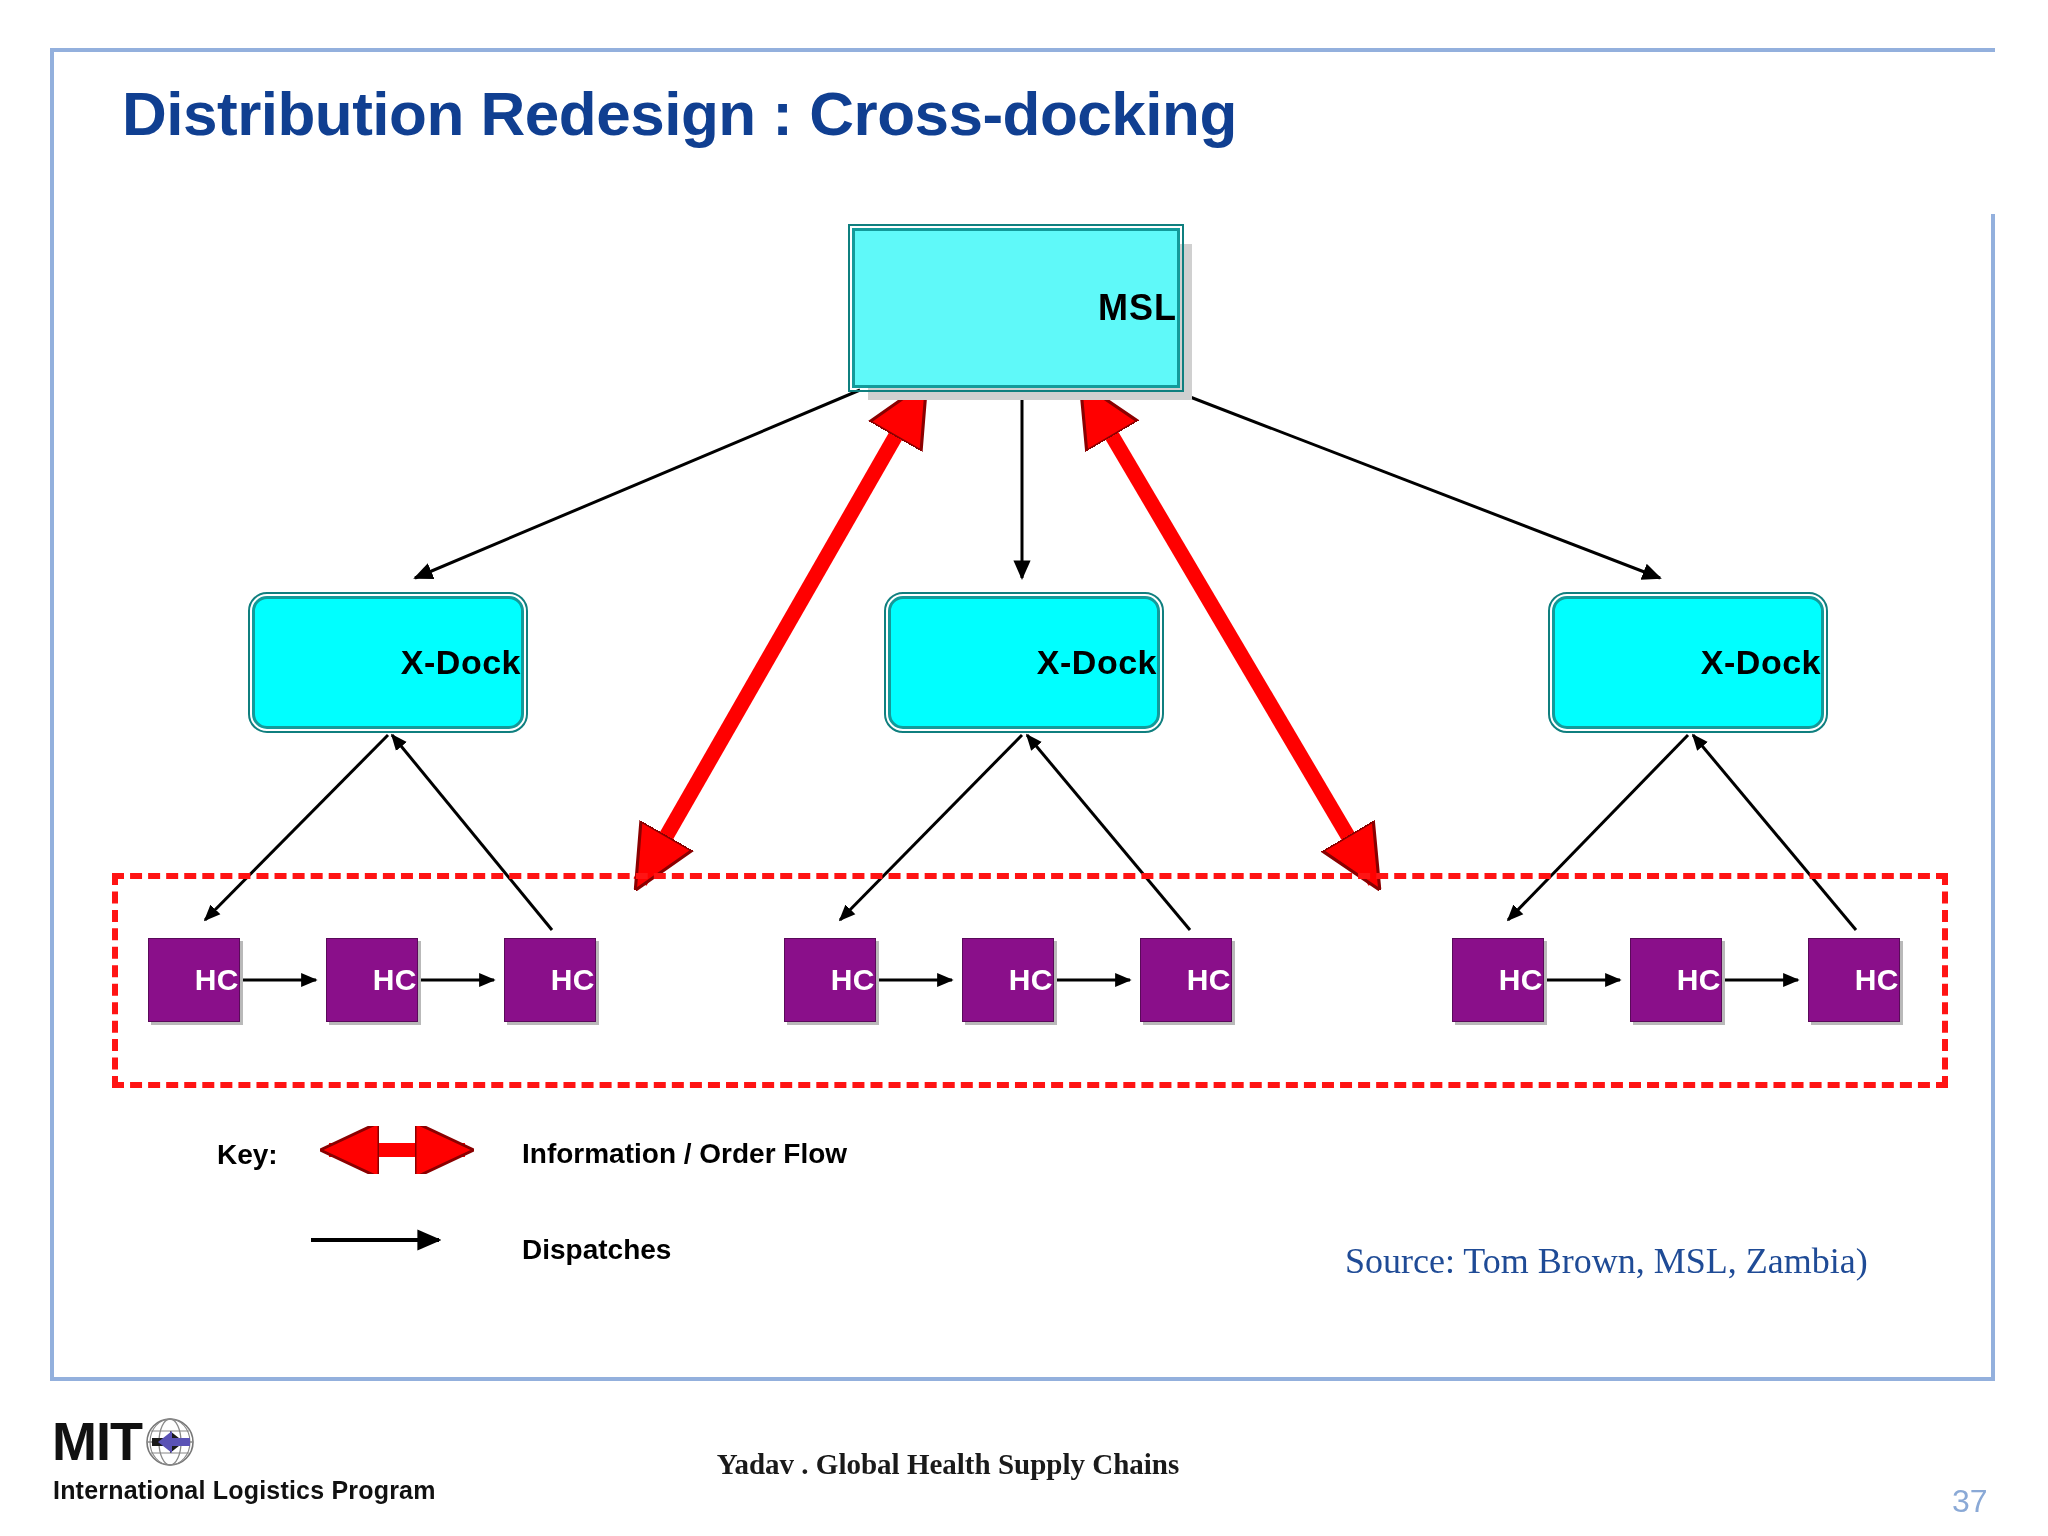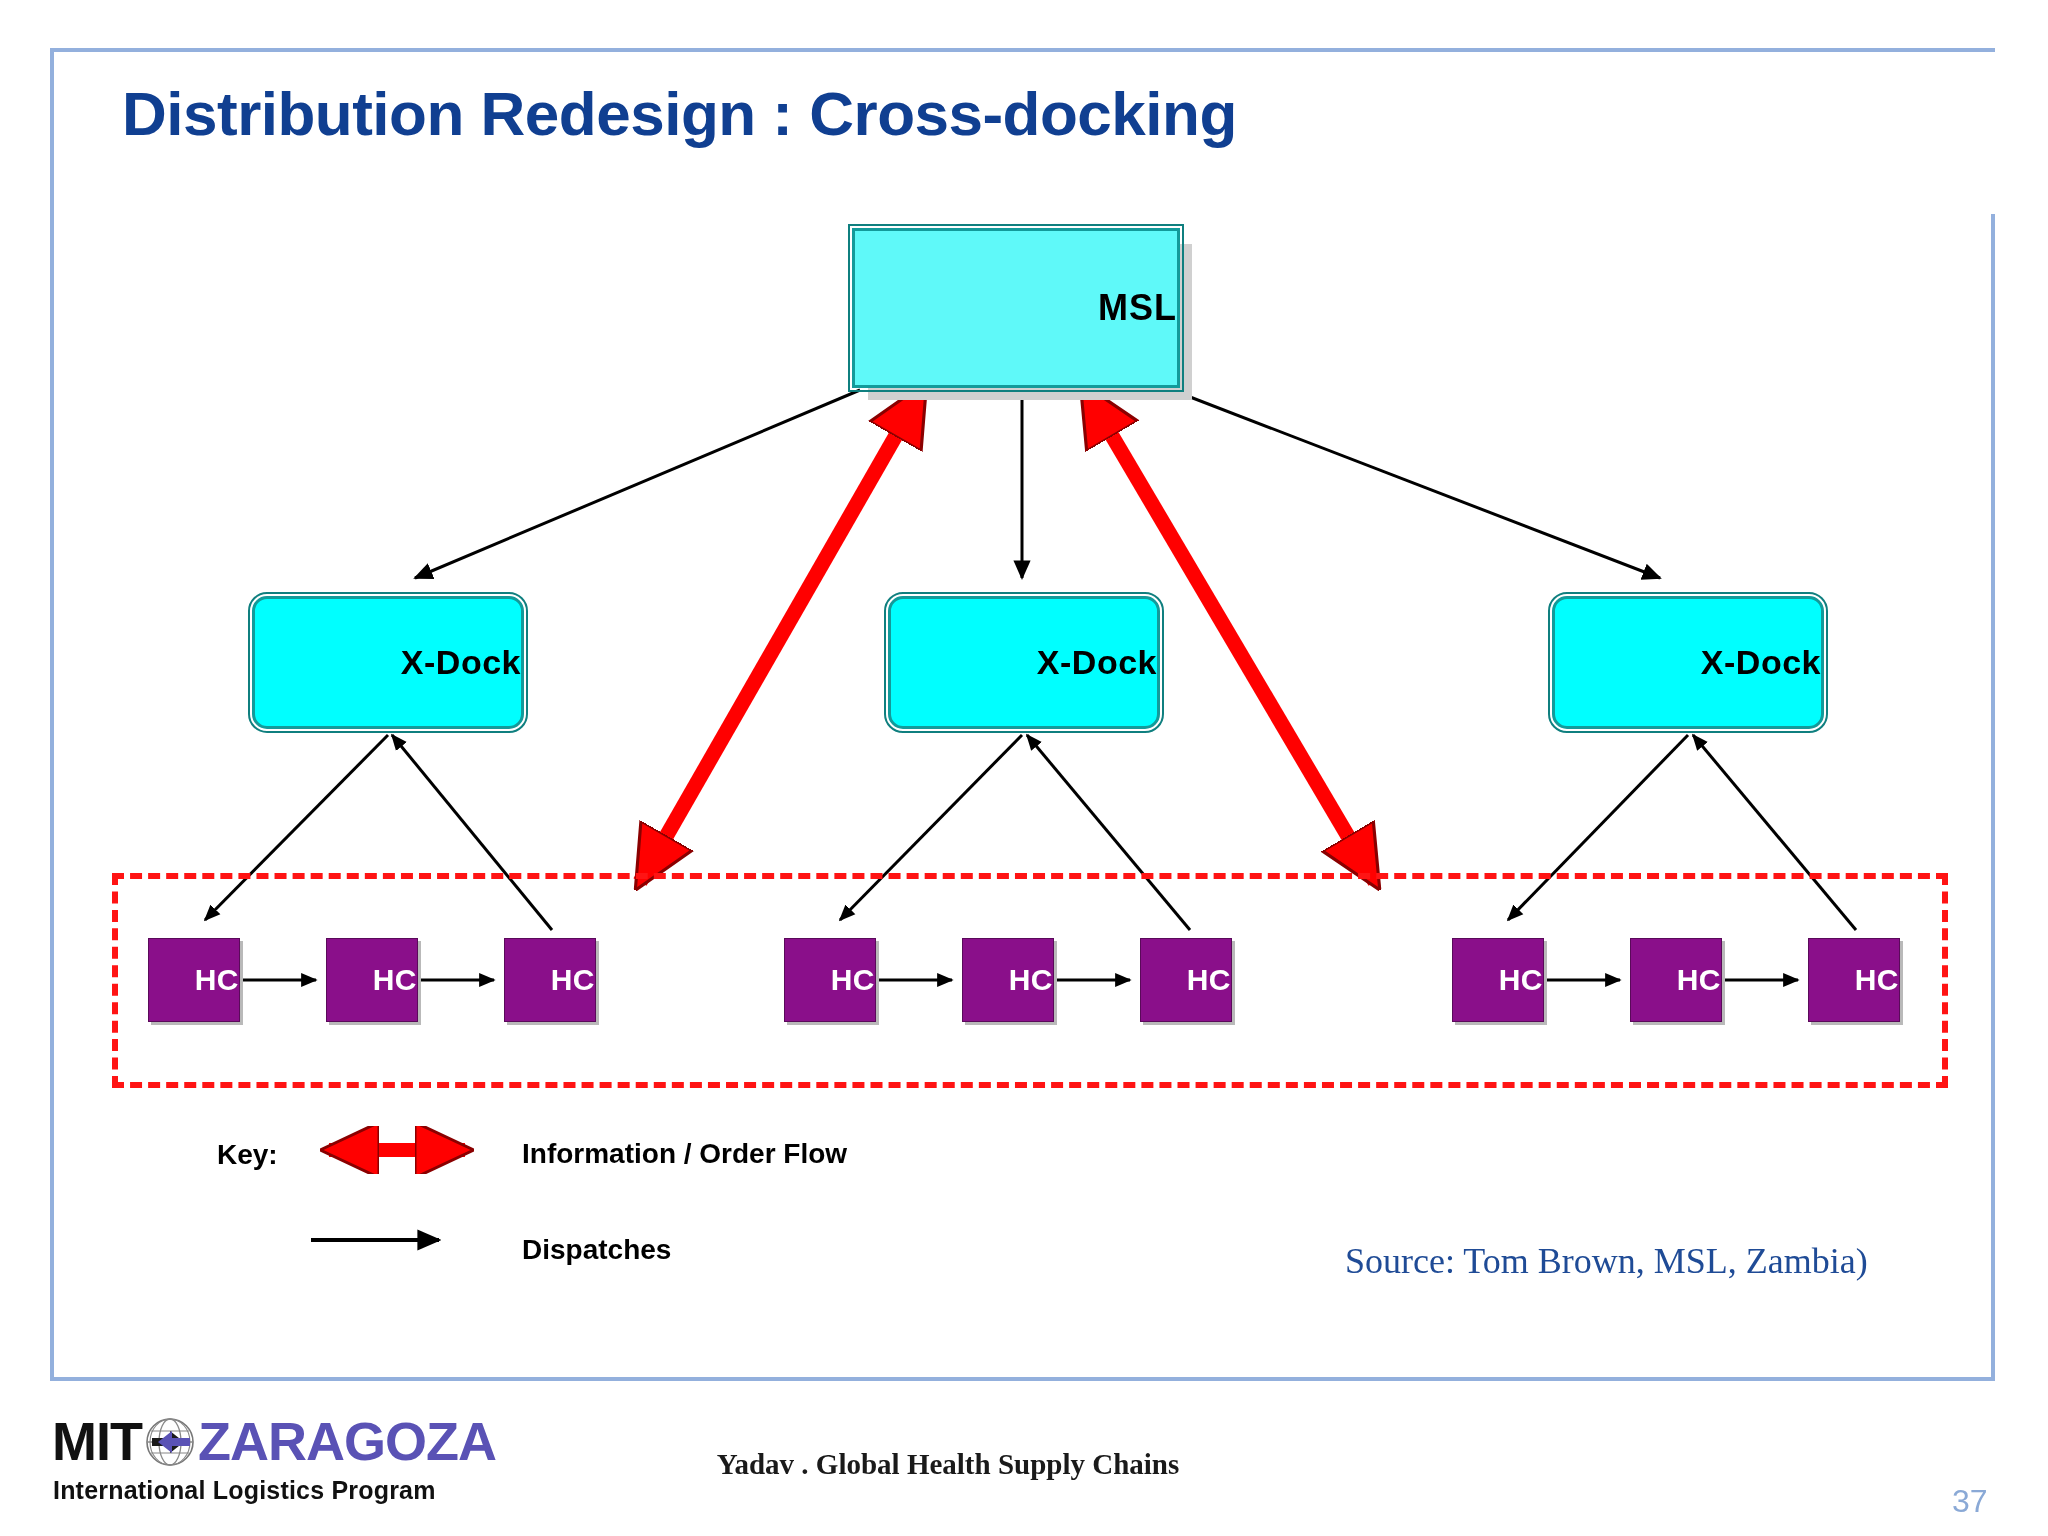--- a/index.html
+++ b/index.html
@@ -399,19 +399,18 @@
     <svg id="logo-globe" viewBox="0 0 52 52" xmlns="http://www.w3.org/2000/svg">
       <circle cx="26" cy="26" r="23" fill="#ffffff" stroke="#777777" stroke-width="1.6"></circle>
       <ellipse cx="26" cy="26" rx="11" ry="23" fill="none" stroke="#888888" stroke-width="1.3"></ellipse>
       <ellipse cx="26" cy="26" rx="20" ry="23" fill="none" stroke="#888888" stroke-width="1.1"></ellipse>
       <line x1="3" y1="26" x2="49" y2="26" stroke="#888888" stroke-width="1.3"></line>
       <path d="M 7 15 L 45 15" stroke="#888888" stroke-width="1.1" fill="none"></path>
       <path d="M 7 37 L 45 37" stroke="#888888" stroke-width="1.1" fill="none"></path>
       <path d="M 8 30 L 26 30 L 26 37 L 40 26 L 26 15 L 26 22 L 8 22 z" fill="#1a1a1a"></path>
       <path d="M 46 22 L 28 22 L 28 15 L 14 26 L 28 37 L 28 30 L 46 30 z" fill="#5a52b5"></path>
     </svg>
-    <span id="logo-zaragoza">ZARAGOZA</span>
   </div>
   <div id="logo-tagline">International Logistics Program</div>
 </div>
 
 <div id="footer-center">Yadav . Global Health Supply Chains</div>
 <div id="page-number">37</div>
 
 </body></html>

